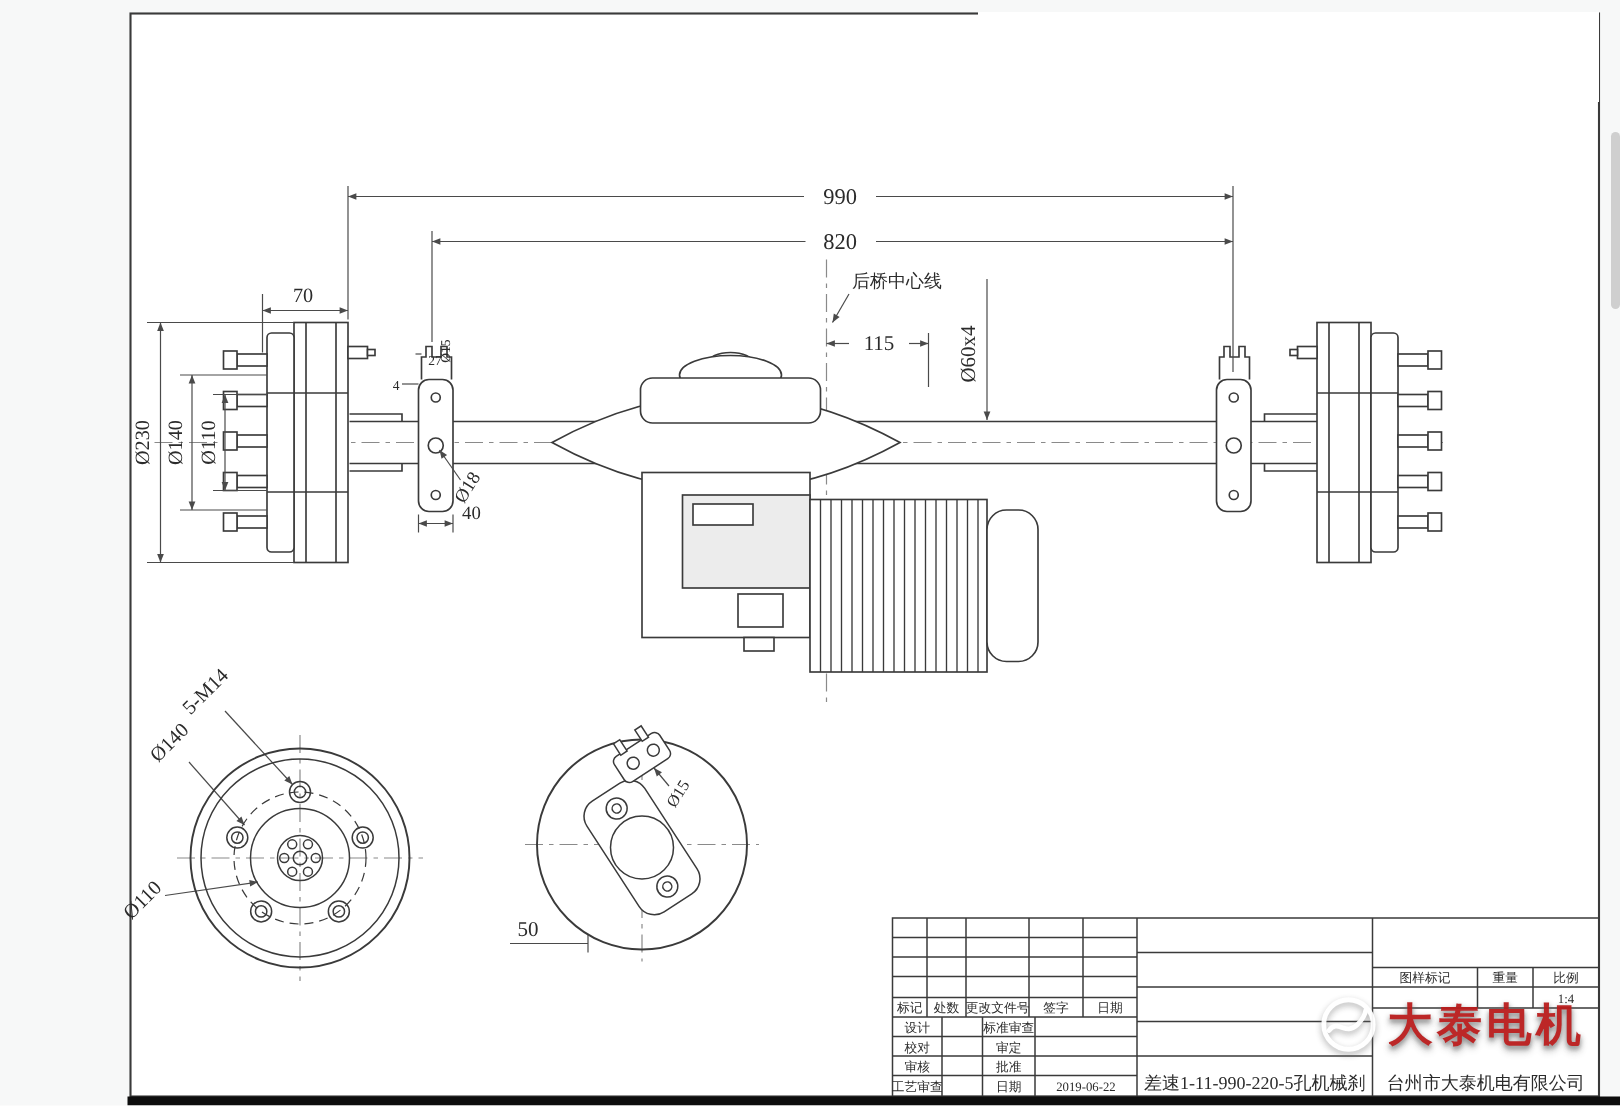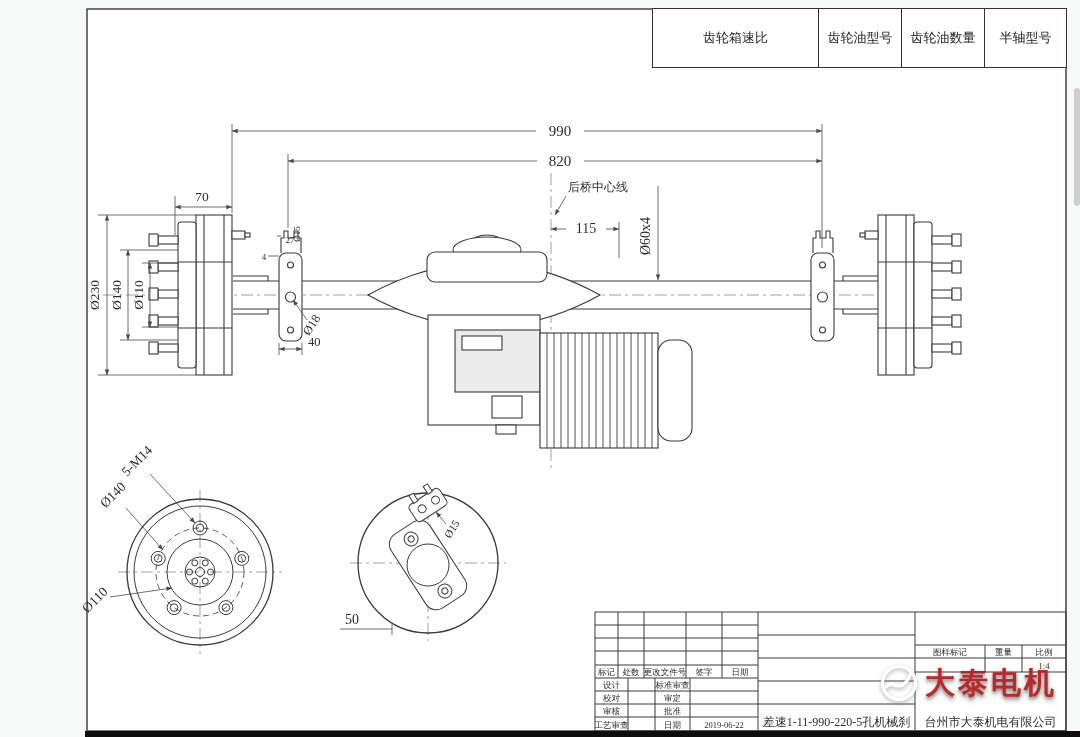--- a/index.html
+++ b/index.html
@@ -290,26 +290,20 @@
 </svg>
 
 <table class="spec">
   <colgroup>
       <col style="width:166px">
       <col style="width:83px">
       <col style="width:83px">
       <col style="width:82px">
     </colgroup>
   <tbody>
-      <tr>
-    <td>齿轮箱速比</td>
-    <td>齿轮油型号</td>
-    <td>齿轮油数量</td>
-    <td>半轴型号</td>
-  </tr>
 </tbody>
   </table>
 
 <div class="watermark">
   <svg width="42" height="42" viewBox="0 0 42 42">
     <g fill="none" stroke="#ffffff" stroke-width="3.2" stroke-linecap="round">
       <circle cx="21" cy="21" r="16.5"></circle>
       <path d="M8,25 C14,17 19,29 27,21 C30,18 32,15 32.5,11.5"></path>
     </g>
   </svg>

